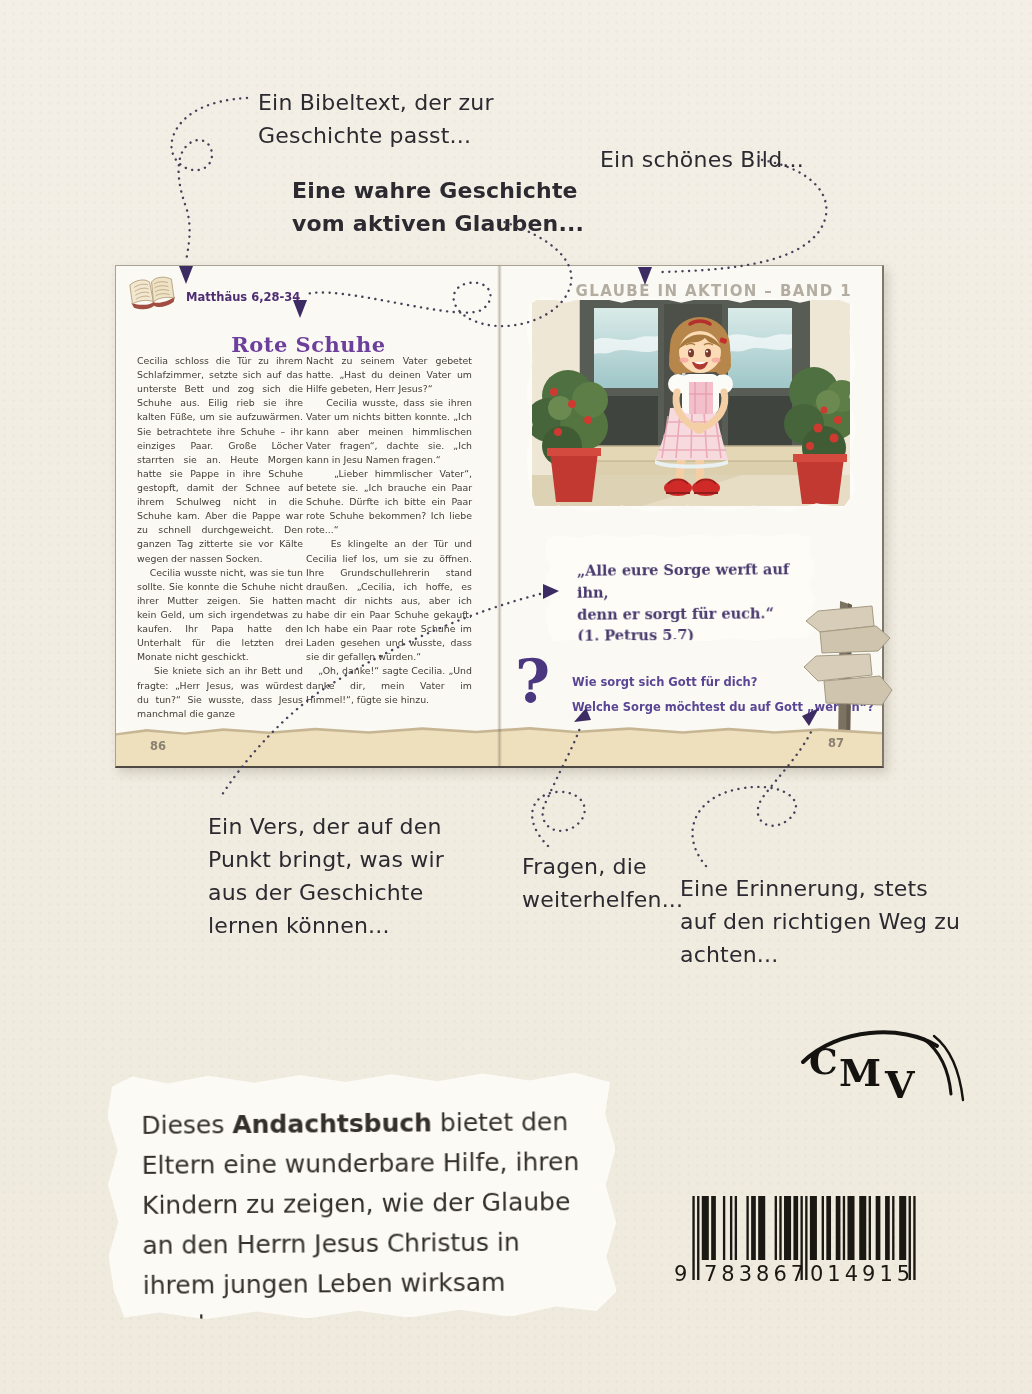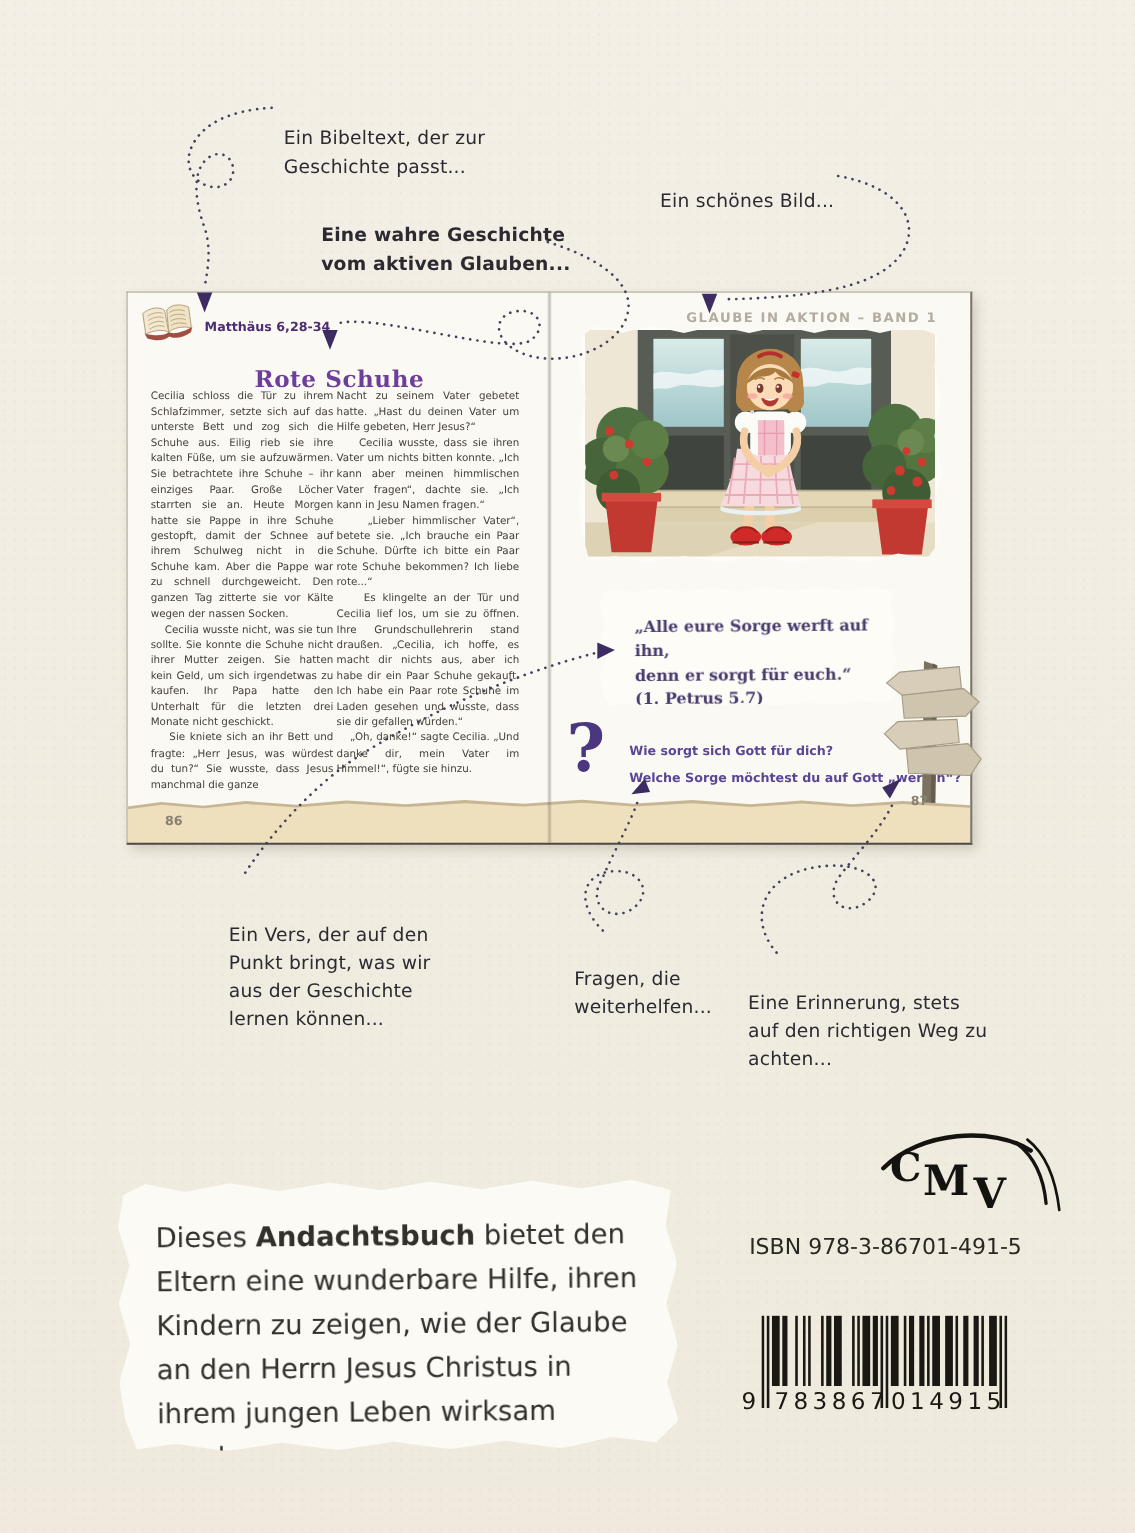--- a/index.html
+++ b/index.html
@@ -8,22 +8,22 @@
     background:
       radial-gradient(rgba(190,178,152,.10) 1px, transparent 1.5px),
       linear-gradient(#f3efe6,#efeadd);
     background-size:9px 9px, 100% 100%;
     font-family:"DejaVu Sans",sans-serif;
     color:#2e2b31;
   }
   .abs{position:absolute;}
   
   .annot{
-    position:absolute;font-size:17px;line-height:1.5;color:#2c2930;
-    white-space:pre-line;letter-spacing:.2px;z-index:4;margin-top:28px;
+    position:absolute;font-size:22px;line-height:1.5;color:#2c2930;
+    white-space:pre-line;letter-spacing:.2px;z-index:4;
   }
   .annot.bold{font-weight:bold;}
   
   .spread{
     position:absolute;left:115px;top:265px;width:766px;height:500px;
     background:#fbf9f3;z-index:2;
     border:1px solid #a9a193;border-right:2px solid #7d776c;border-bottom:2px solid #4e4a43;
     box-shadow:4px 5px 10px rgba(60,50,30,.18);
   }
   .spine{
@@ -37,21 +37,21 @@
   .pagenum{position:absolute;font-size:11.5px;font-weight:bold;color:#8a8171;}
   .reference{position:absolute;left:70px;top:24px;font-size:11.5px;font-weight:bold;color:#4e2e73;}
   .story-title{
     position:absolute;left:20px;top:46px;width:345px;text-align:center;
     font-family:"DejaVu Serif",serif;font-size:21px;font-weight:bold;color:#6d3f9c;letter-spacing:.5px;margin-top:20px;
   }
   .story-col{
     position:absolute;top:88px;width:166px;height:365px;
     font-size:9.4px;line-height:1.5;text-align:justify;color:#454039;white-space:pre-line;
   }
-  .rp-header{position:absolute;top:16px;right:30px;font-size:12px;font-weight:bold;
+  .rp-header{position:absolute;top:16px;right:30px;font-size:15px;font-weight:bold;
     letter-spacing:1.4px;color:#b3ada1;margin-left:12px;}
   
   .torn{
     clip-path:polygon(1% 5%,5% 1%,12% 4%,20% 1%,29% 4%,38% 1%,47% 4%,56% 1%,65% 4%,74% 1%,83% 4%,92% 1%,99% 5%,98% 18%,100% 32%,98% 47%,100% 62%,98% 76%,100% 90%,96% 98%,88% 96%,79% 100%,69% 97%,59% 100%,49% 97%,39% 100%,29% 97%,19% 100%,10% 97%,3% 99%,1% 88%,0 74%,2% 60%,0 45%,2% 31%,0 17%);
   }
   .illu-wrap{position:absolute;left:410px;top:28px;width:330px;height:218px;
     filter:drop-shadow(2px 3px 3px rgba(90,80,60,.35));}
   .illu{width:100%;height:100%;background:#fdfcf8;padding:6px;box-sizing:border-box;}
   .verse-wrap{position:absolute;left:429px;top:267px;width:270px;height:109px;
     filter:drop-shadow(2px 3px 3px rgba(90,80,60,.3));transform:rotate(-.4deg);}
@@ -259,40 +259,39 @@
     <polygon points="16,12 70,7 72,27 18,33 4,22" fill="#d7cdb9" stroke="#a59a83" stroke-width="1"></polygon>
     <polygon points="18,33 74,27 88,39 76,52 20,54" fill="#cfc4ae" stroke="#a59a83" stroke-width="1"></polygon>
     <polygon points="14,57 68,55 70,76 16,82 2,68" fill="#d7cdb9" stroke="#a59a83" stroke-width="1"></polygon>
     <polygon points="22,82 78,77 90,91 80,106 24,104" fill="#cfc4ae" stroke="#a59a83" stroke-width="1"></polygon>
   </svg>
 
   <div class="strip-shadow"></div>
   <div class="strip"></div>
   <div class="spine"></div>
   <div class="pagenum" style="left:18px;top:473px;margin-left:16px;">86</div>
-  <div class="pagenum" style="right:38px;top:455px;margin-left:12px;">87</div>
+  <div class="pagenum" style="right:38px;top:470px;margin-left:12px;">87</div>
 </div>
 
 <div class="note-wrap torn">
   <div class="note">
     <span>Dieses </span><b>Andachtsbuch</b><span> bietet den Eltern eine wunderbare Hilfe, ihren Kindern zu zeigen, wie der Glaube an den Herrn Jesus Christus in ihrem jungen Leben wirksam werden kann.</span>
   </div>
 </div>
 
 <svg class="abs" style="left:795px;top:1022px;z-index:3;" width="175" height="82" viewBox="0 0 175 82">
   <path d="M8,40 C42,6 108,2 142,24" stroke="#151310" stroke-width="4" fill="none" stroke-linecap="round"></path>
   <path d="M129,17 C146,30 154,50 156,72" stroke="#151310" stroke-width="3" fill="none" stroke-linecap="round"></path>
   <path d="M139,14 C157,28 165,52 168,78" stroke="#151310" stroke-width="2.4" fill="none" stroke-linecap="round"></path>
   <text x="14" y="52" font-family="DejaVu Serif,serif" font-weight="bold" font-size="36" fill="#151310">C</text>
   <text x="44" y="64" font-family="DejaVu Serif,serif" font-weight="bold" font-size="38" fill="#151310">M</text>
   <text x="90" y="76" font-family="DejaVu Serif,serif" font-weight="bold" font-size="38" fill="#151310">V</text>
 </svg>
 
 <div class="isbn-block">
-  <div>ISBN 978-3-86701-491-5</div>
 </div>
 
 <div class="barcode">
   <svg id="barcode-bars" width="224" height="86" viewBox="0 0 223.25 86">
       <rect x="0.00" y="0" width="2.35" height="84" fill="#1b1813"></rect>
       <rect x="4.70" y="0" width="2.35" height="84" fill="#1b1813"></rect>
       <rect x="9.40" y="0" width="7.05" height="64" fill="#1b1813"></rect>
       <rect x="18.80" y="0" width="4.70" height="64" fill="#1b1813"></rect>
       <rect x="30.55" y="0" width="2.35" height="64" fill="#1b1813"></rect>
       <rect x="37.60" y="0" width="2.35" height="64" fill="#1b1813"></rect>

